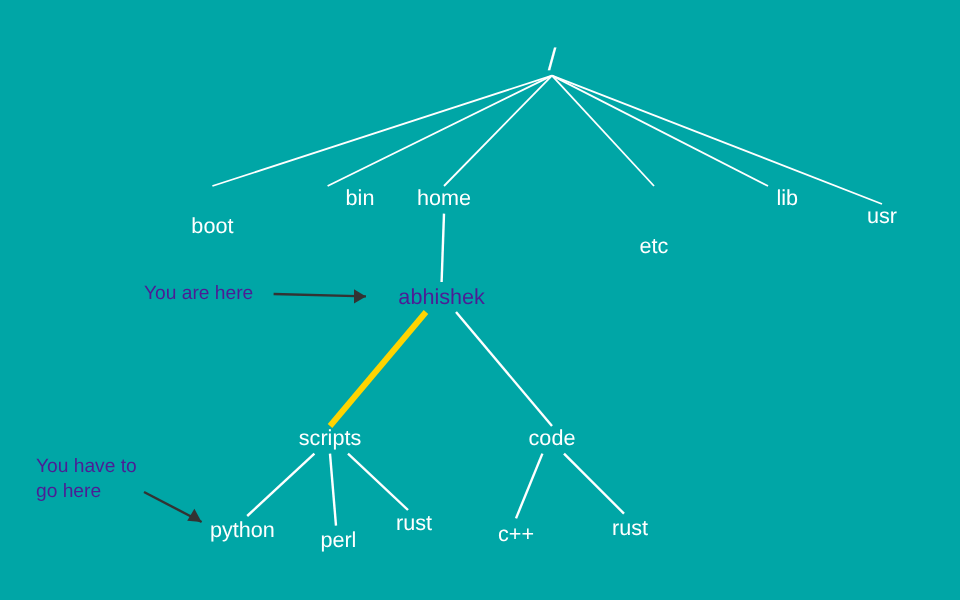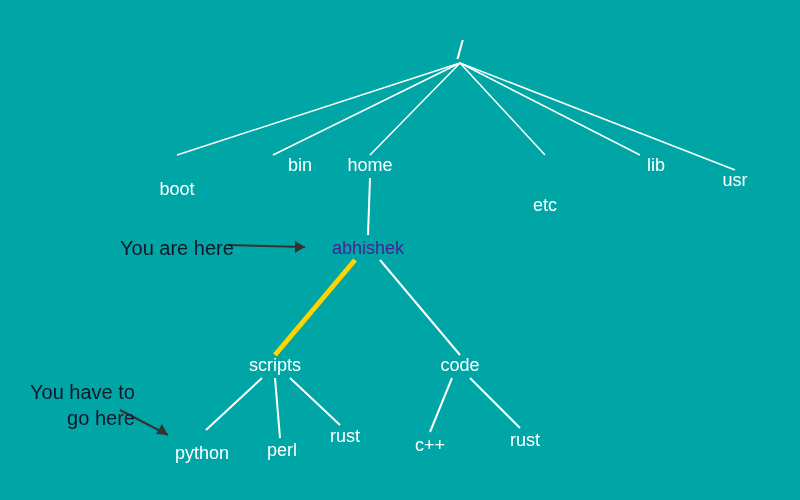--- a/index.html
+++ b/index.html
@@ -17,24 +17,23 @@
     font-size: 18px;
     color: #fff;
     transform: translate(-50%, -50%);
     white-space: nowrap;
   }
   .node.black {
     color: #4c1d95;
   }
   .annotation {
     position: absolute;
-    color: #0f172a;
-    font-size: 20px;
+    color: #4c1d95;
+    font-size: 16px;
     line-height: 1.3;
-    text-align: right;
   }
   svg.lines {
     position: absolute;
     top: 0;
     left: 0;
     width: 800px;
     height: 500px;
     pointer-events: none;
   }
 </style>
@@ -77,21 +76,21 @@
 <div class="node" style="left:370px; top:165px;">home</div>
 <div class="node" style="left:545px; top:165px;margin-top:40px;">etc</div>
 <div class="node" style="left:656px; top:165px;">lib</div>
 <div class="node" style="left:735px; top:180px;">usr</div>
 
 <div class="node black" style="left:368px; top:248px;">abhishek</div>
 
 <div class="node" style="left:275px; top:365px;">scripts</div>
 <div class="node" style="left:460px; top:365px;">code</div>
 
-<div class="node" style="left:202px; top:453px;">python</div>
+<div class="node" style="left:202px; top:442px;">python</div>
 <div class="node" style="left:282px; top:450px;">perl</div>
 <div class="node" style="left:345px; top:436px;">rust</div>
 <div class="node" style="left:430px; top:445px;">c++</div>
 <div class="node" style="left:525px; top:440px;">rust</div>
 
 <div class="annotation" style="left:120px; top:235px;">You are here</div>
 <div class="annotation" style="left:30px; top:379px; white-space:pre;">You have to
 go here</div>
 
 </body></html>

